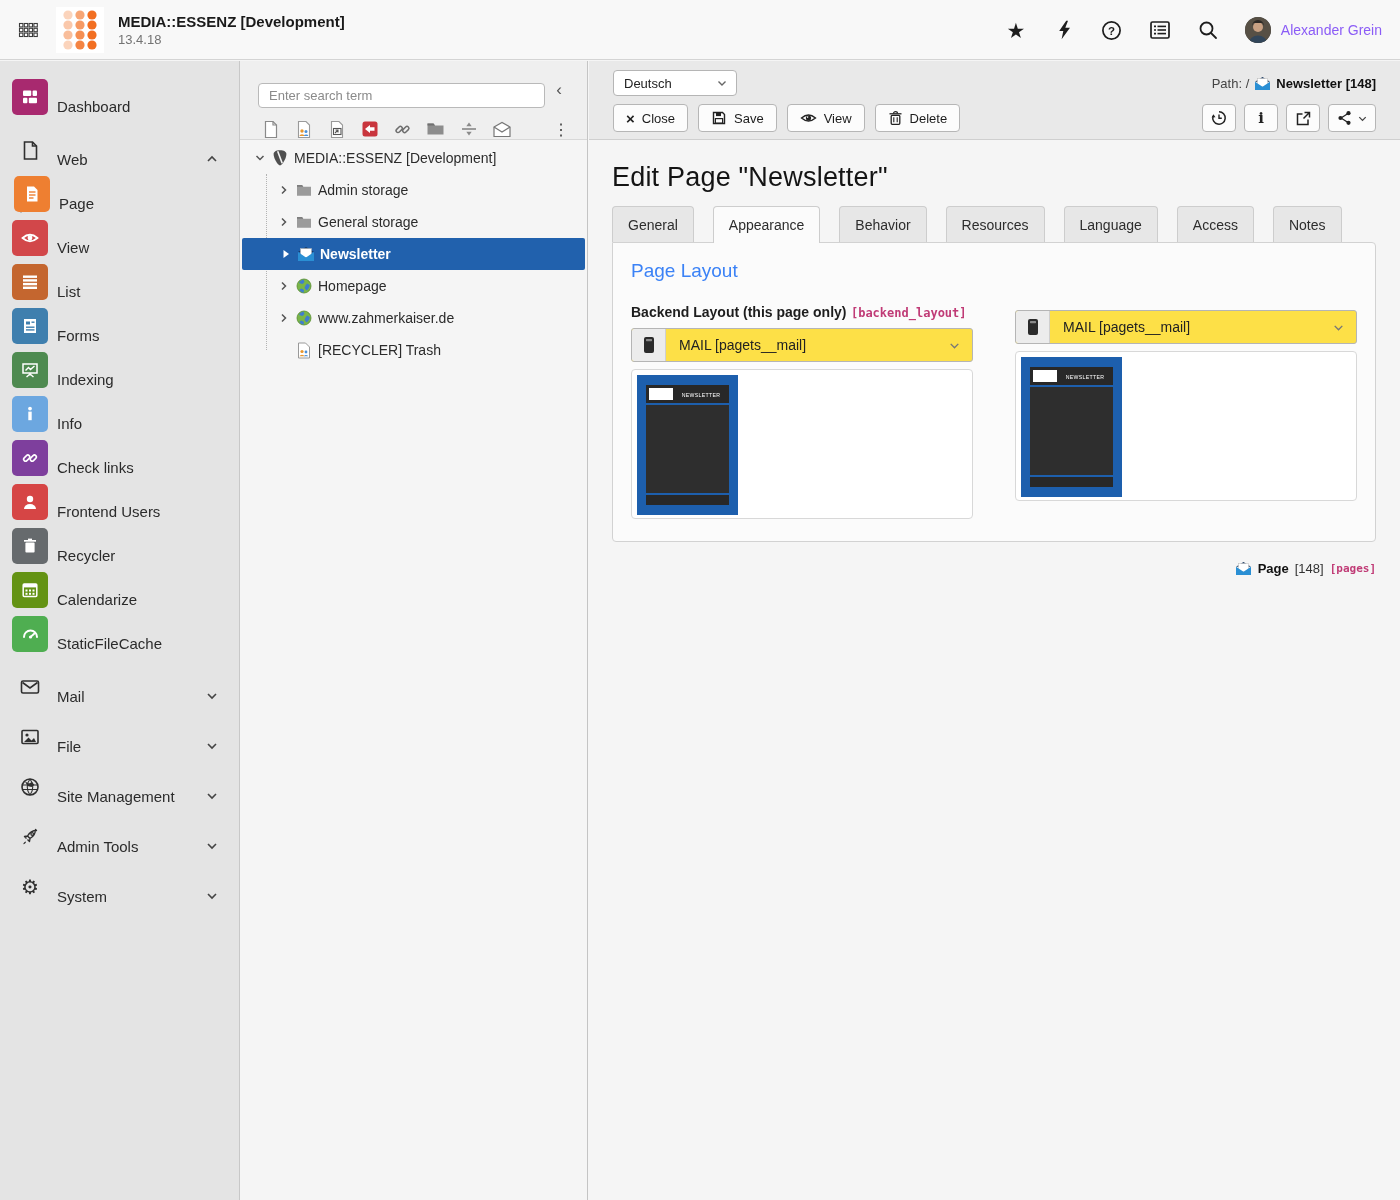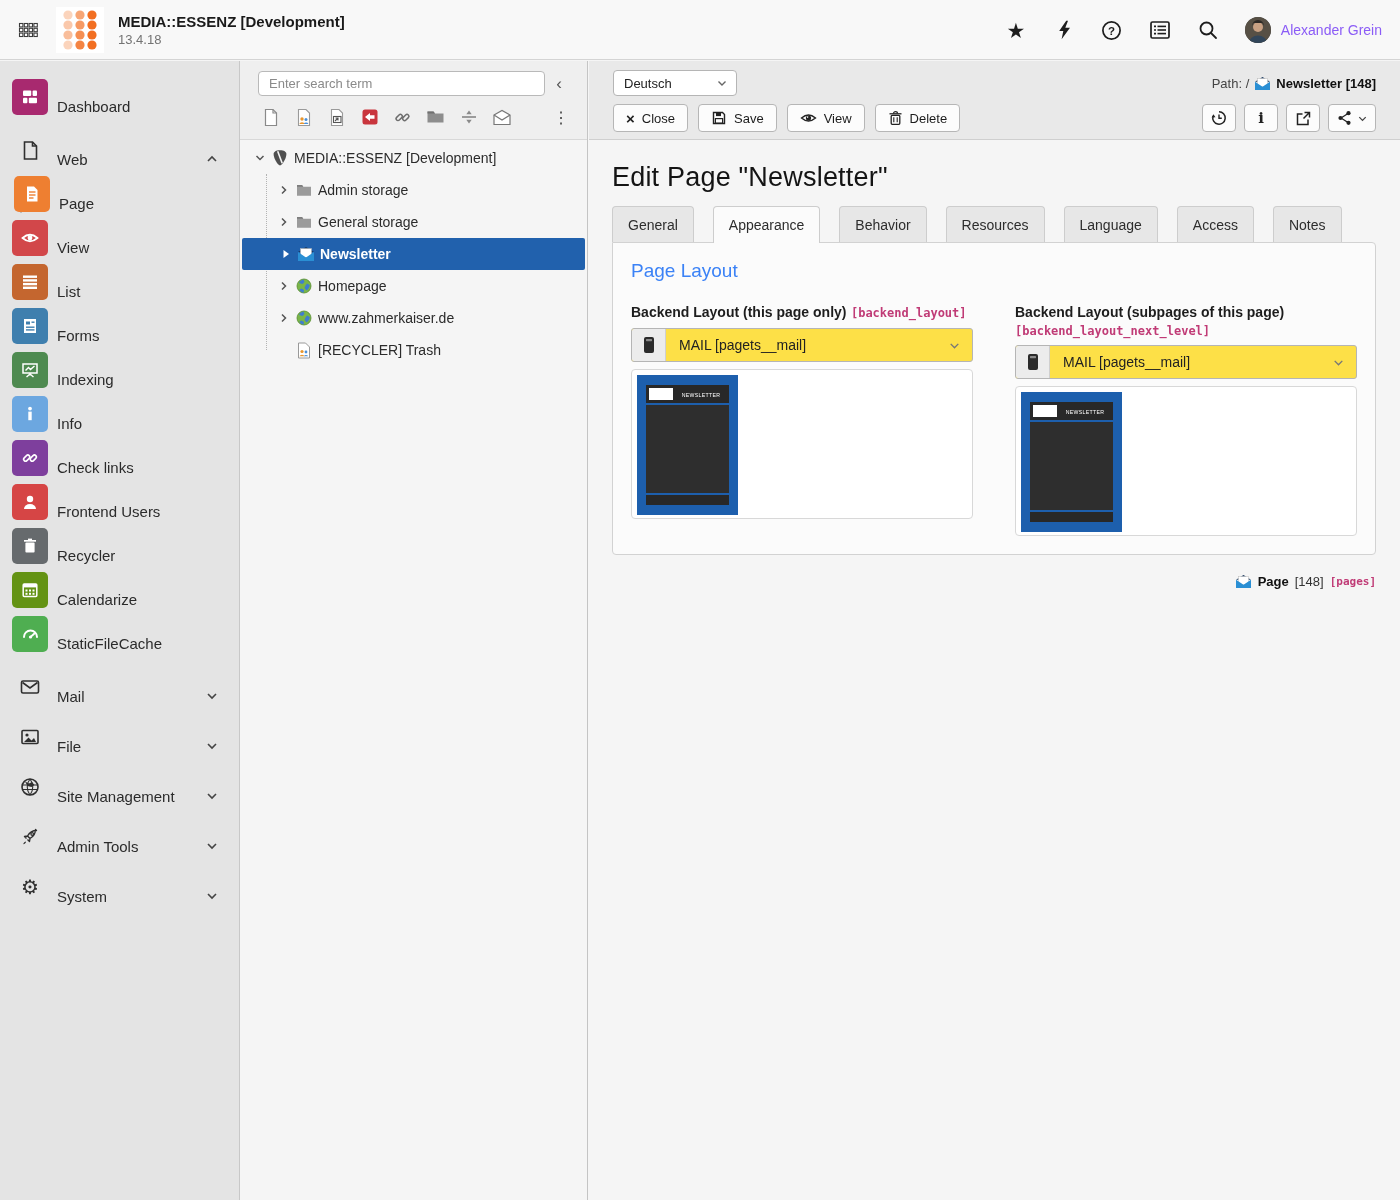--- a/index.html
+++ b/index.html
@@ -37,21 +37,21 @@
   .mm-gap-lg { height:9px; }
   .mm-group { height:44px; margin-bottom:6px; }
   .glyph-gear { font-size:20px; color:#2f2f2f; line-height:1; }
 
   
   .navtree { position:absolute; left:240px; top:61px; width:348px; bottom:0;
     background:#f5f5f5; border-right:1px solid #c4c4c4; }
   .nt-top { height:79px; background:#efefef; border-bottom:1px solid #d8d8d8; padding:10px 14px 0 18px; }
   .nt-searchrow { display:flex; align-items:center; }
   .nt-search { flex:1; height:25px; background:#fff; border:1px solid #b9b9b9; border-radius:4px;
-    font-size:13px; padding:0 10px; color:#0f172a; outline:none; font-family:"Liberation Sans",sans-serif; }
+    font-size:13px; padding:0 10px; color:#0f172a; outline:none; font-family:"Liberation Sans",sans-serif;margin-top:12px; }
   .nt-search::placeholder { color:#8a8a8a; }
   .nt-collapse { width:28px; height:25px; display:flex; align-items:center; justify-content:center;
     font-size:17px; color:#555; cursor:pointer; }
   .nt-tools { display:flex; align-items:center; margin-top:9px; gap:8px; }
   .nt-tool { width:25px; height:24px; display:flex; align-items:center; justify-content:center; cursor:grab; }
   .nt-kebab { margin-left:auto; width:24px; height:24px; display:flex; align-items:center; justify-content:center;
     font-size:16px; color:#444; cursor:pointer; }
   .nt-tree { position:relative; padding-top:2px; }
   .nt-vline { position:absolute; left:26px; top:34px; height:176px; border-left:1px dotted #b3b3b3; }
   .nt-row { display:flex; align-items:center; height:32px; font-size:14px; color:#2b2b2b; cursor:pointer; position:relative; }
@@ -774,24 +774,20 @@
               <rect x="9" y="10" width="83" height="18" fill="#282828"></rect>
               <rect x="12" y="13" width="24" height="12" fill="#fff"></rect>
               <text x="64" y="22" font-size="5.2" letter-spacing="0.3" fill="#fff" text-anchor="middle" font-family="Liberation Sans, sans-serif">NEWSLETTER</text>
               <rect x="9" y="30" width="83" height="88" fill="#2e2e2e"></rect>
               <rect x="9" y="120" width="83" height="10" fill="#282828"></rect>
             </svg>
           </div>
         </div>
 
         <div class="col">
-          <div>
-            <span class="flabel">Backend Layout (subpages of this page)</span>
-            <span class="tca block">[backend_layout_next_level]</span>
-          </div>
           <div class="fselect">
             <span class="icw">
               <svg width="12" height="18" viewBox="0 0 12 18">
                   <rect x="1" y="1" width="10" height="16" rx="2" fill="#2b2b2b"></rect>
                   <rect x="3" y="3" width="6" height="2.2" rx="0.6" fill="#8a8a8a"></rect>
                 </svg>
             </span>
             <span class="val">MAIL [pagets__mail]</span>
             <span class="fchev">
               <svg width="13" height="13" viewBox="0 0 12 12">

